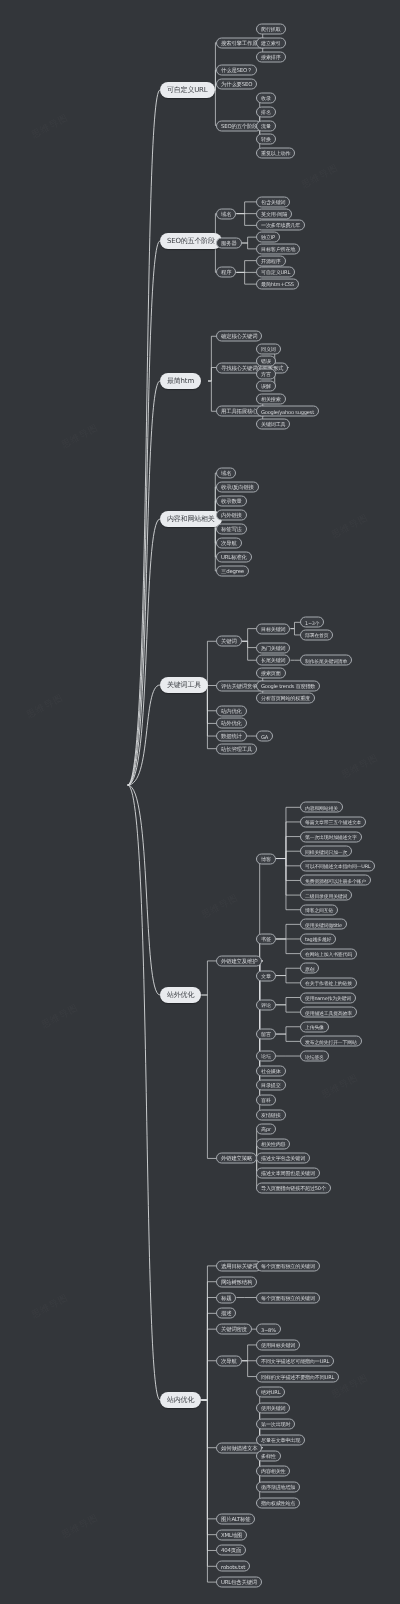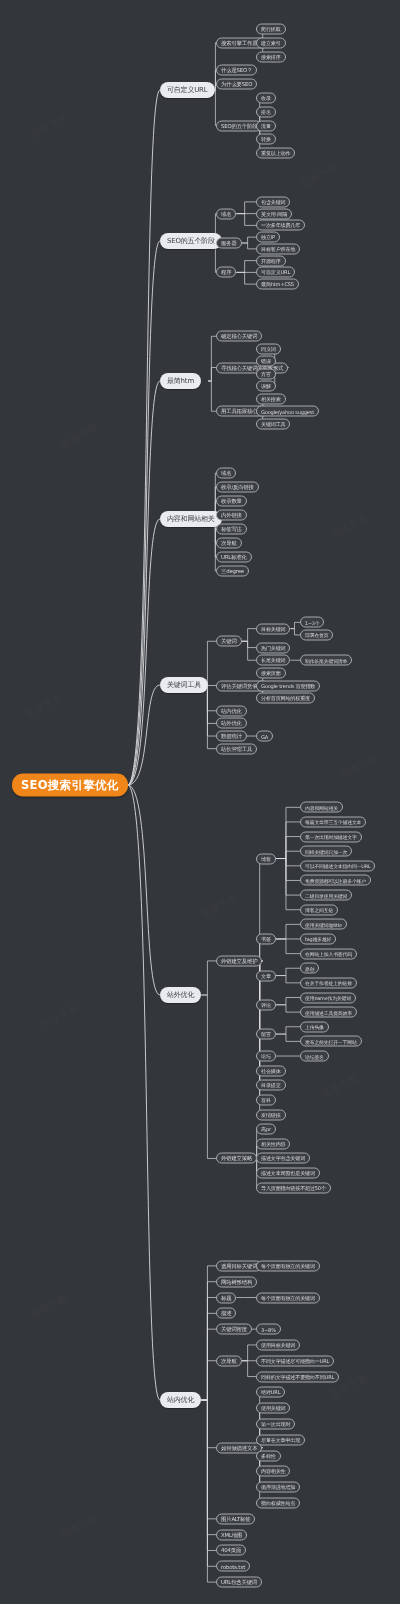--- a/index.html
+++ b/index.html
@@ -198,21 +198,20 @@
       <path d="M262.34375,1447.7142857142858 L259.679375,1447.7142857142858 L259.679375,1455.619047619048 L256,1455.619047619048" stroke="#d9dbdd" stroke-width="0.7" fill="none"></path>
       <path d="M262.34375,1447.7142857142858 L259.679375,1447.7142857142858 L259.679375,1471.4285714285718 L256,1471.4285714285718" stroke="#d9dbdd" stroke-width="0.7" fill="none"></path>
       <path d="M262.34375,1447.7142857142858 L259.679375,1447.7142857142858 L259.679375,1487.2380952380956 L256,1487.2380952380956" stroke="#d9dbdd" stroke-width="0.7" fill="none"></path>
       <path d="M262.34375,1447.7142857142858 L259.679375,1447.7142857142858 L259.679375,1503.0476190476195 L256,1503.0476190476195" stroke="#d9dbdd" stroke-width="0.7" fill="none"></path>
       <path d="M201.203125,1400 L207.4178125,1400 L207.4178125,1518.857142857143 L216,1518.857142857143" stroke="#d9dbdd" stroke-width="0.7" fill="none"></path>
       <path d="M201.203125,1400 L207.4178125,1400 L207.4178125,1534.6666666666667 L216,1534.6666666666667" stroke="#d9dbdd" stroke-width="0.7" fill="none"></path>
       <path d="M201.203125,1400 L207.4178125,1400 L207.4178125,1550.4761904761906 L216,1550.4761904761906" stroke="#d9dbdd" stroke-width="0.7" fill="none"></path>
       <path d="M201.203125,1400 L207.4178125,1400 L207.4178125,1566.2857142857144 L216,1566.2857142857144" stroke="#d9dbdd" stroke-width="0.7" fill="none"></path>
       <path d="M201.203125,1400 L207.4178125,1400 L207.4178125,1582.0952380952383 L216,1582.0952380952383" stroke="#d9dbdd" stroke-width="0.7" fill="none"></path>
     </svg>
-<div class="node root" style="left: 12px; top: 785px;">SEO搜索引擎优化</div>
     <div class="node lvl1" style="left: 160px; top: 90px;">可自定义URL</div>
     <div class="node lvl2" style="left: 216px; top: 42.7px;">搜索引擎工作原理</div>
     <div class="node lvl3" style="left: 256px; top: 28.9px;">爬行抓取</div>
     <div class="node lvl3" style="left: 256px; top: 42.7px;">建立索引</div>
     <div class="node lvl3" style="left: 256px; top: 56.5px;">搜索排序</div>
     <div class="node lvl2" style="left: 216px; top: 70.3px;">什么是SEO？</div>
     <div class="node lvl2" style="left: 216px; top: 84.1px;">为什么要SEO</div>
     <div class="node lvl2" style="left: 216px; top: 125.5px;">SEO的五个阶段</div>
     <div class="node lvl3" style="left: 256px; top: 97.9px;">收录</div>
     <div class="node lvl3" style="left: 256px; top: 111.7px;">排名</div>

